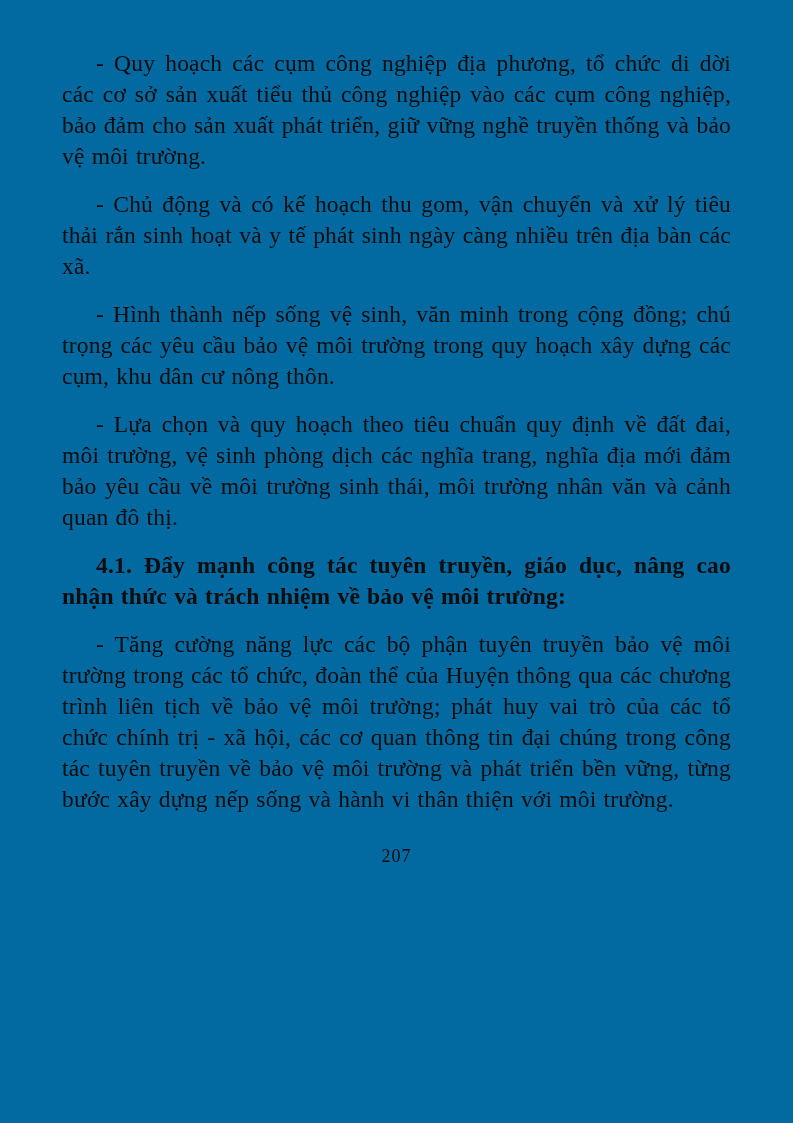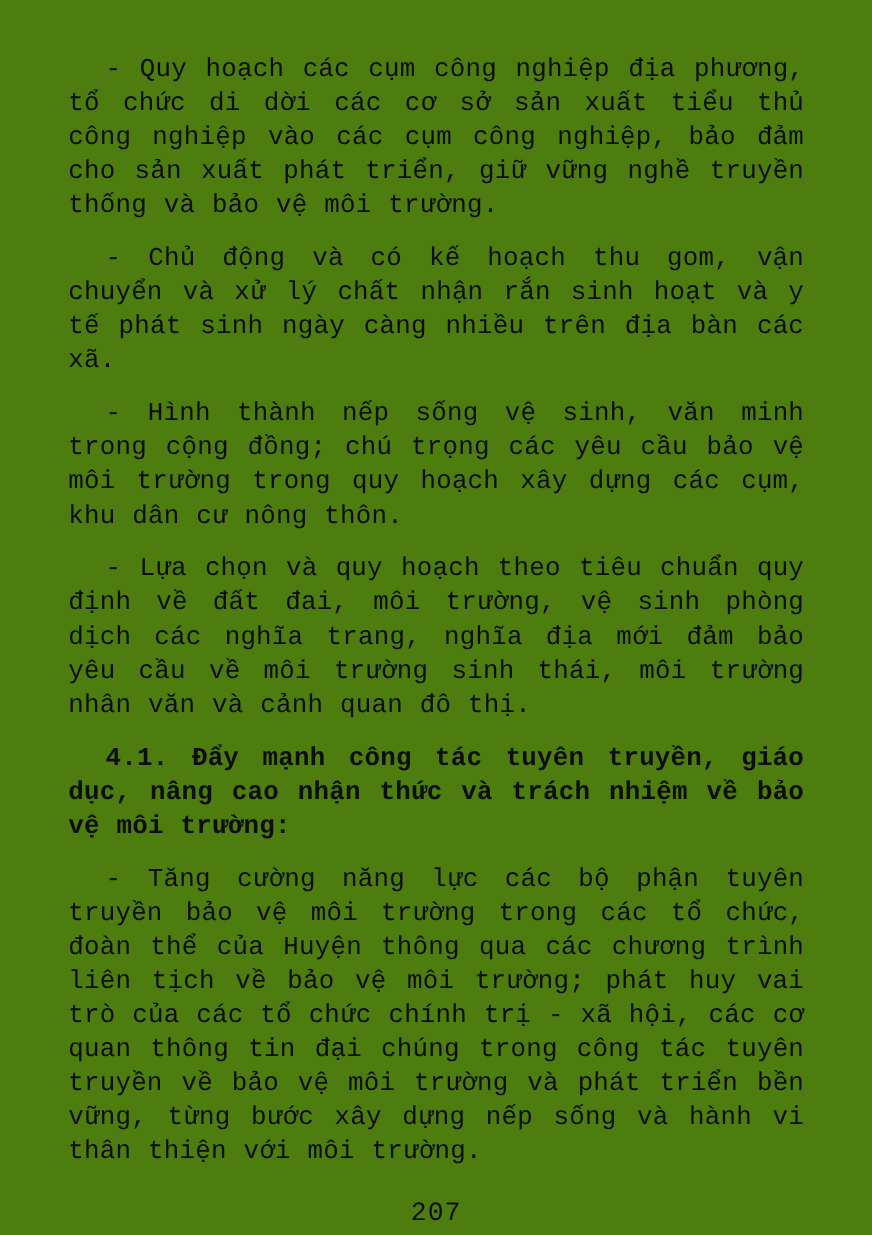--- a/index.html
+++ b/index.html
@@ -4,23 +4,23 @@
 <style>
   html, body {
     margin: 0;
     padding: 0;
     background: #ffffff;
   }
   .page {
     position: relative;
     width: 793px;
     height: 1123px;
-    background: #4d7c0f;
+    background: #0369a1;
     overflow: hidden;
-    font-family: Liberation Mono, monospace;
+    font-family: Liberation Serif, serif;
     color: #0d0d0d;
     box-sizing: border-box;
     padding: 48px 62px 0 62px;
   }
   .content {
     width: 669px;
   }
   .para {
     margin: 0 0 17px 0;
     font-size: 23.5px;
@@ -30,31 +30,31 @@
     letter-spacing: 0.2px;
     word-spacing: 1px;
     font-weight: 400;
   }
   .heading {
     font-weight: 700;
   }
   .page-number {
     margin-top: 26px;
     text-align: center;
-    font-size: 24px;
+    font-size: 18px;
     line-height: 30px;
     letter-spacing: 1px;
   }
 </style>
 </head>
 <body>
 
 <div class="page">
   <div class="content">
     <p class="para">- Quy hoạch các cụm công nghiệp địa phương, tổ chức di dời các cơ sở sản xuất tiểu thủ công nghiệp vào các cụm công nghiệp, bảo đảm cho sản xuất phát triển, giữ vững nghề truyền thống và bảo vệ môi trường.</p>
-    <p class="para">- Chủ động và có kế hoạch thu gom, vận chuyển và xử lý chất nhận rắn sinh hoạt và y tế phát sinh ngày càng nhiều trên địa bàn các xã.</p>
+    <p class="para">- Chủ động và có kế hoạch thu gom, vận chuyển và xử lý tiêu thải rắn sinh hoạt và y tế phát sinh ngày càng nhiều trên địa bàn các xã.</p>
     <p class="para">- Hình thành nếp sống vệ sinh, văn minh trong cộng đồng; chú trọng các yêu cầu bảo vệ môi trường trong quy hoạch xây dựng các cụm, khu dân cư nông thôn.</p>
     <p class="para">- Lựa chọn và quy hoạch theo tiêu chuẩn quy định về đất đai, môi trường, vệ sinh phòng dịch các nghĩa trang, nghĩa địa mới đảm bảo yêu cầu về môi trường sinh thái, môi trường nhân văn và cảnh quan đô thị.</p>
     <p class="para heading">4.1. Đẩy mạnh công tác tuyên truyền, giáo dục, nâng cao nhận thức và trách nhiệm về bảo vệ môi trường:</p>
     <p class="para">- Tăng cường năng lực các bộ phận tuyên truyền bảo vệ môi trường trong các tổ chức, đoàn thể của Huyện thông qua các chương trình liên tịch về bảo vệ môi trường; phát huy vai trò của các tổ chức chính trị - xã hội, các cơ quan thông tin đại chúng trong công tác tuyên truyền về bảo vệ môi trường và phát triển bền vững, từng bước xây dựng nếp sống và hành vi thân thiện với môi trường.</p>
     <div class="page-number">207</div>
   </div>
 </div>
 
 </body></html>

